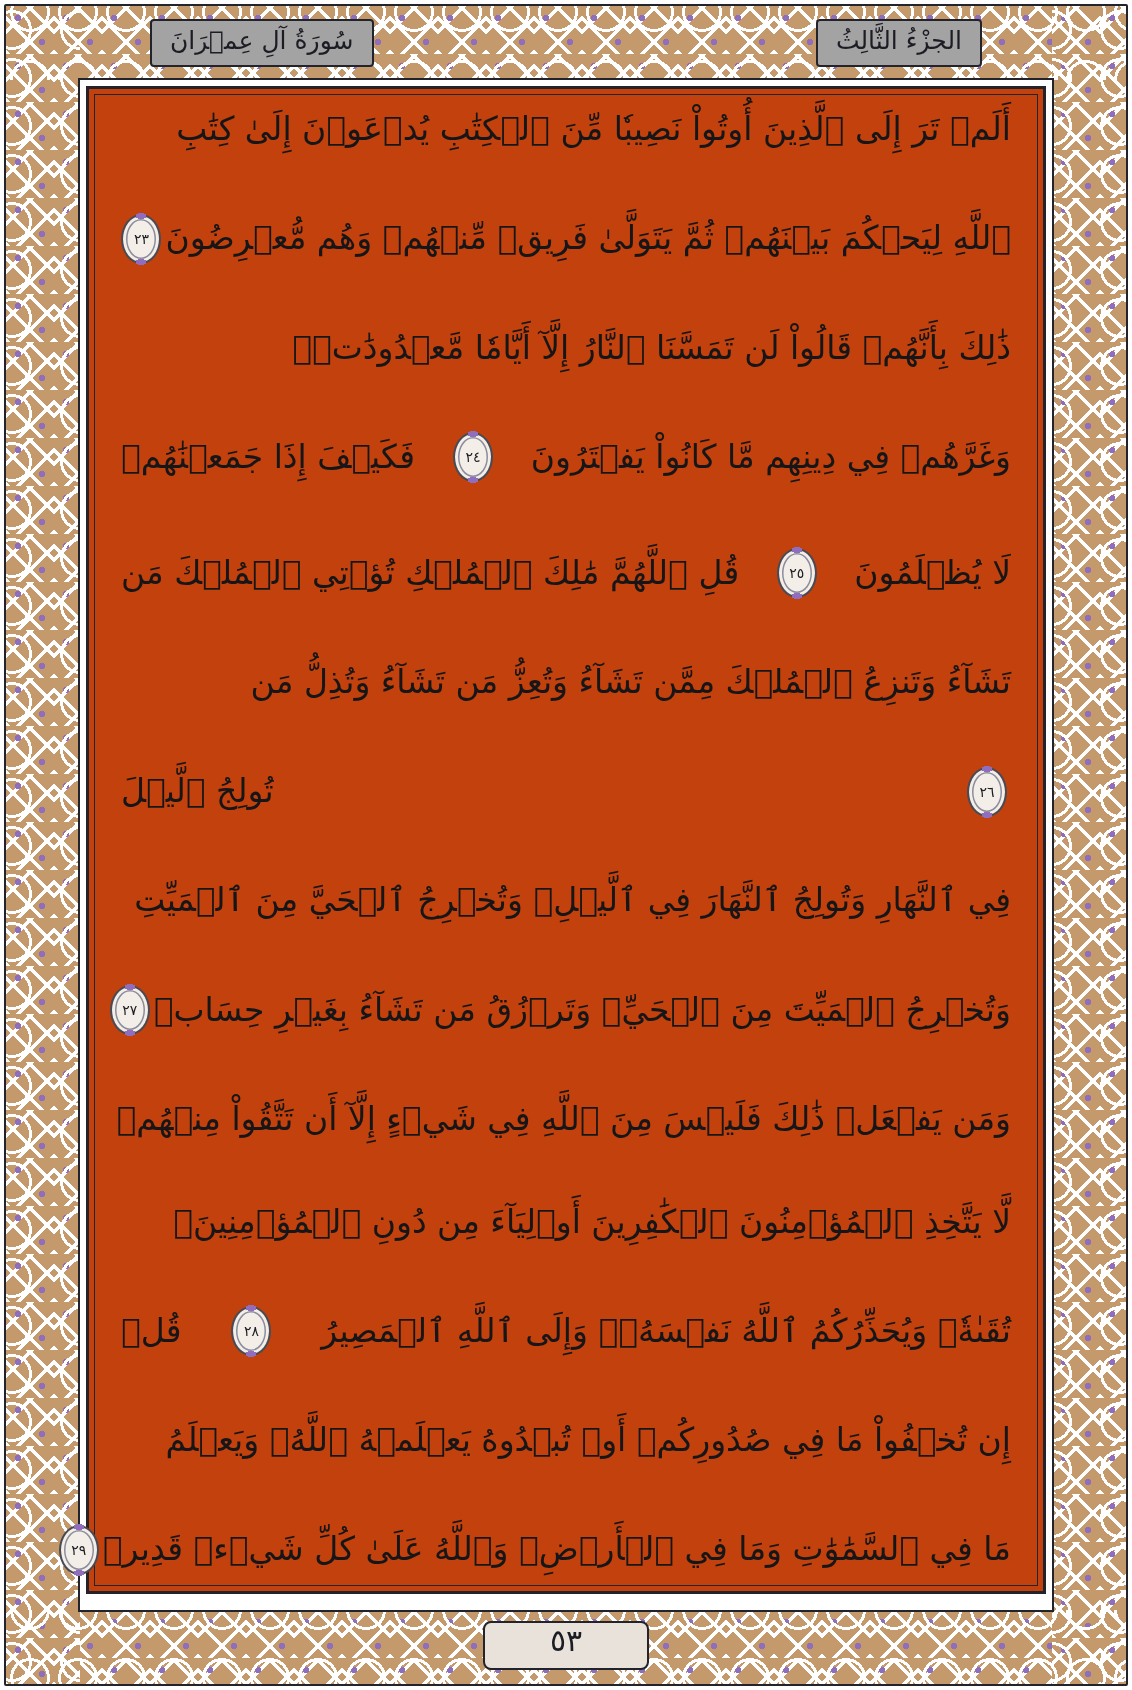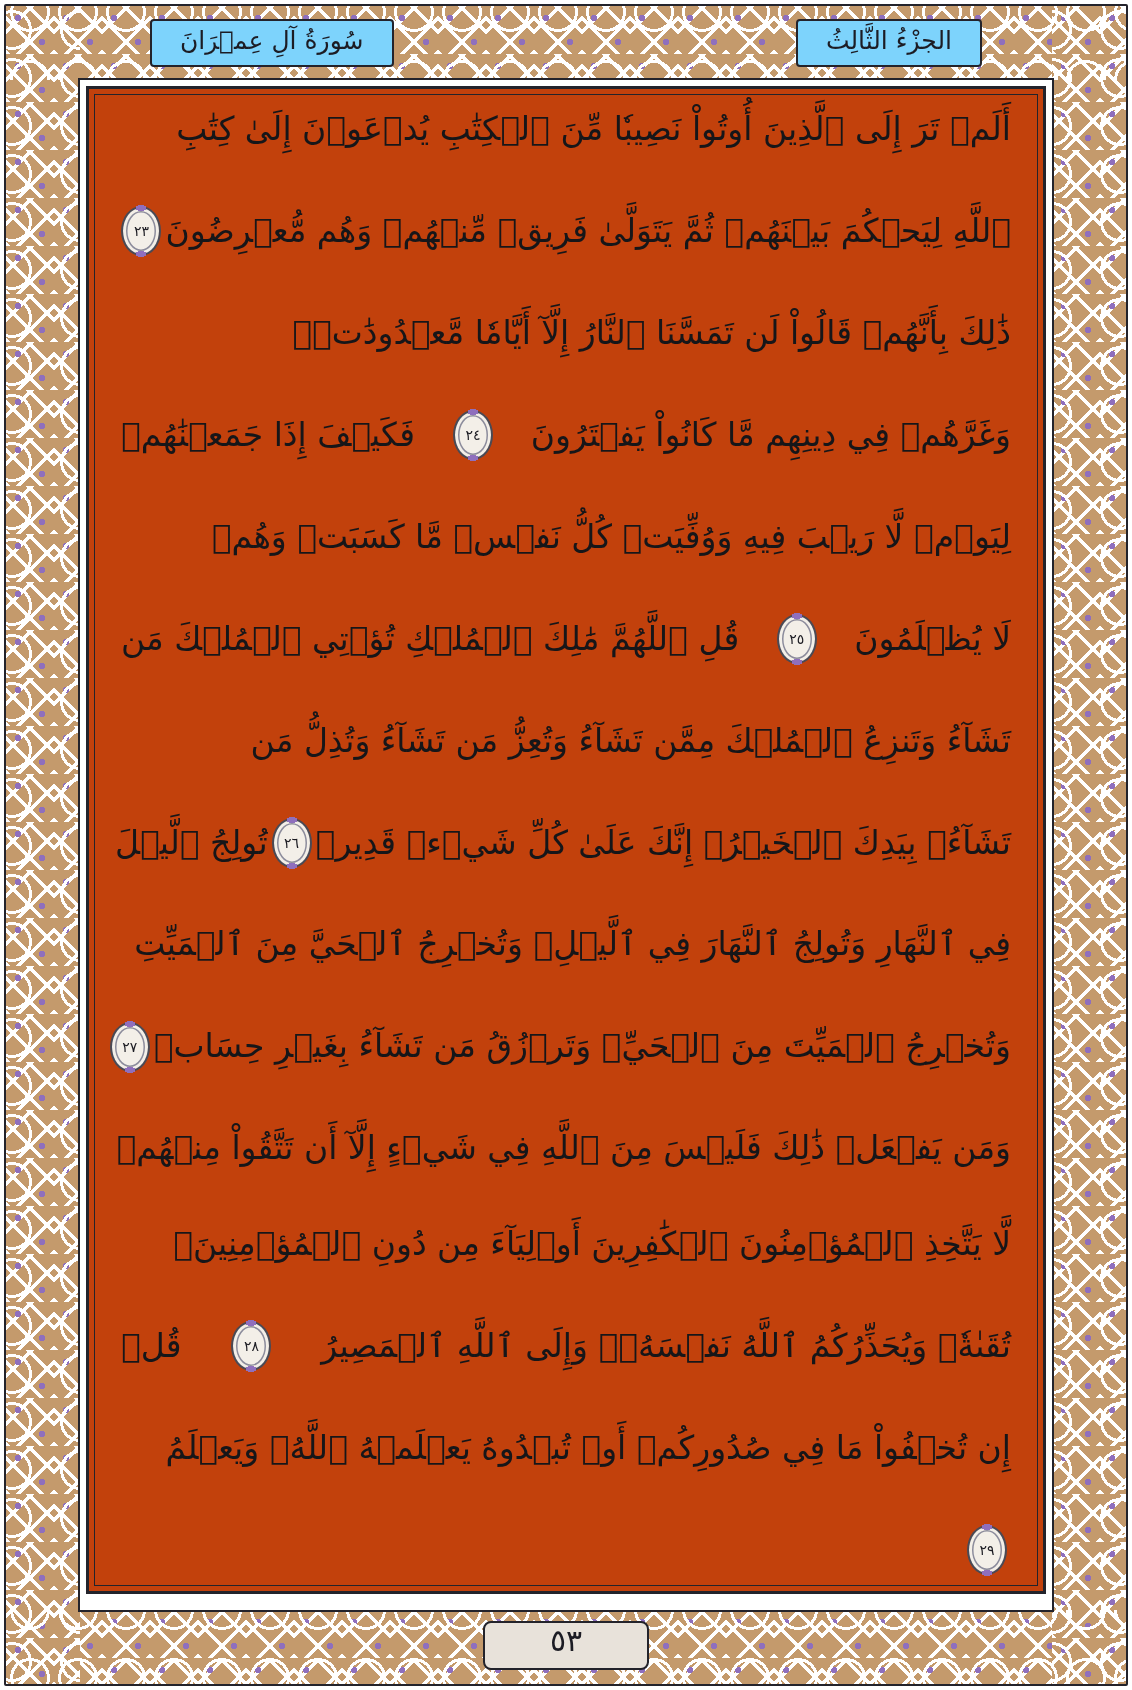--- a/index.html
+++ b/index.html
@@ -67,23 +67,23 @@
                      radial-gradient(circle at 24px 68px,transparent 0 17px,#ffffff 17px 20px,transparent 20px);
     background-size:48px 74px;}
 
   
   .header-strip{
     position:absolute;left:150px;right:150px;top:10px;height:66px;
     display:flex;align-items:center;justify-content:space-between;
     pointer-events:none;
   }
   .cartouche{
-    background:#7dd3fc;
+    background:#a3a3a3;
     border:2.5px solid #23232b;
-    padding:5px 28px 9px;
+    padding:5px 18px 9px;
     position:relative;z-index:6;
     border-radius:4px;
   }
   .cartouche span{
     font-family:"DejaVu Sans",sans-serif;
     font-size:25px;color:#1c1c24;
     direction:rtl;white-space:nowrap;line-height:1.2;
   }
   .juz-box{margin-left:auto;}
   .surah-box{margin-right:auto;}
@@ -225,36 +225,32 @@
         <div class="qline">
           <span class="w">وَغَرَّهُمۡ فِي دِينِهِم مَّا كَانُواْ يَفۡتَرُونَ</span>
           <span class="ayah">
             <span class="oval">
               <span class="num">٢٤</span>
             </span>
           </span>
           <span class="w">فَكَيۡفَ إِذَا جَمَعۡنَٰهُمۡ</span>
         </div>
         <div class="qline">
-          <span class="w">لِيَوۡمٖ لَّا رَيۡبَ فِيهِ وَوُفِّيَتۡ كُلُّ نَفۡسٖ مَّا كَسَبَتۡ وَهُمۡ</span>
-        </div>
-        <div class="qline">
           <span class="w">لَا يُظۡلَمُونَ</span>
           <span class="ayah">
             <span class="oval">
               <span class="num">٢٥</span>
             </span>
           </span>
           <span class="w">قُلِ ٱللَّهُمَّ مَٰلِكَ ٱلۡمُلۡكِ تُؤۡتِي ٱلۡمُلۡكَ مَن</span>
         </div>
         <div class="qline">
           <span class="w">تَشَآءُ وَتَنزِعُ ٱلۡمُلۡكَ مِمَّن تَشَآءُ وَتُعِزُّ مَن تَشَآءُ وَتُذِلُّ مَن</span>
         </div>
         <div class="qline">
-          <span class="w">تَشَآءُۖ بِيَدِكَ ٱلۡخَيۡرُۖ إِنَّكَ عَلَىٰ كُلِّ شَيۡءٖ قَدِيرٞ</span>
           <span class="ayah">
             <span class="oval">
               <span class="num">٢٦</span>
             </span>
           </span>
           <span class="w">تُولِجُ ٱلَّيۡلَ</span>
         </div>
         <div class="qline">
           <span class="w">فِي ٱلنَّهَارِ وَتُولِجُ ٱلنَّهَارَ فِي ٱلَّيۡلِۖ وَتُخۡرِجُ ٱلۡحَيَّ مِنَ ٱلۡمَيِّتِ</span>
         </div>
@@ -278,20 +274,21 @@
             <span class="oval">
               <span class="num">٢٨</span>
             </span>
           </span>
           <span class="w">قُلۡ</span>
         </div>
         <div class="qline">
           <span class="w">إِن تُخۡفُواْ مَا فِي صُدُورِكُمۡ أَوۡ تُبۡدُوهُ يَعۡلَمۡهُ ٱللَّهُۗ وَيَعۡلَمُ</span>
         </div>
         <div class="qline">
+          <span class="w">مَا فِي ٱلسَّمَٰوَٰتِ وَمَا فِي ٱلۡأَرۡضِۗ وَٱللَّهُ عَلَىٰ كُلِّ شَيۡءٖ قَدِيرٞ</span>
           <span class="ayah">
             <span class="oval">
               <span class="num">٢٩</span>
             </span>
           </span>
         </div>
       </div>
   </div>
 
   <div class="pagenum-wrap">

